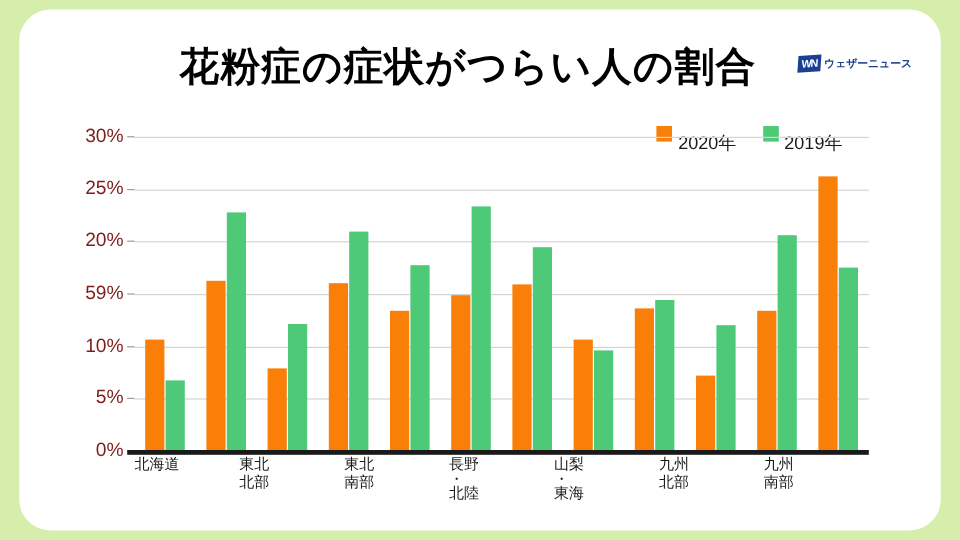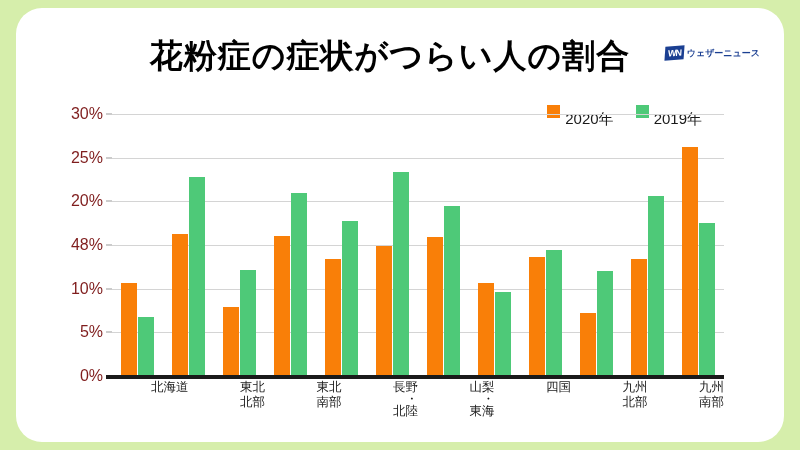--- a/index.html
+++ b/index.html
@@ -134,21 +134,21 @@
   
   #xlabels {
     position: absolute;
     left: 96px;
     top: 372px;
     width: 612px;
     display: flex;
   }
   .xlabel {
     flex: 1 1 0;
-    text-align: right;
+    text-align: left;
     font-size: 12.5px;
     line-height: 15px;
     color: #1a1a1a;
   }
   .xlabel span { display: block; }
 </style>
 </head>
 <body>
 
 <div id="card">
@@ -176,21 +176,21 @@
         <div class="ytick-mark" style="top: 100%;"></div>
         <div class="ytick" style="top: 100%;">0%</div>
         <div class="gridline" style="top: 83.3333%;"></div>
         <div class="ytick-mark" style="top: 83.3333%;"></div>
         <div class="ytick" style="top: 83.3333%;">5%</div>
         <div class="gridline" style="top: 66.6667%;"></div>
         <div class="ytick-mark" style="top: 66.6667%;"></div>
         <div class="ytick" style="top: 66.6667%;">10%</div>
         <div class="gridline" style="top: 50%;"></div>
         <div class="ytick-mark" style="top: 50%;"></div>
-        <div class="ytick" style="top: 50%;">48%</div>
+        <div class="ytick" style="top: 50%;">59%</div>
         <div class="gridline" style="top: 33.3333%;"></div>
         <div class="ytick-mark" style="top: 33.3333%;"></div>
         <div class="ytick" style="top: 33.3333%;">20%</div>
         <div class="gridline" style="top: 16.6667%;"></div>
         <div class="ytick-mark" style="top: 16.6667%;"></div>
         <div class="ytick" style="top: 16.6667%;">25%</div>
         <div class="gridline" style="top: 0%;"></div>
         <div class="ytick-mark" style="top: 0%;"></div>
         <div class="ytick" style="top: 0%;">30%</div>
       </div>
@@ -263,23 +263,20 @@
         <span>長野</span>
         <span style="line-height: 9px;">・</span>
         <span>北陸</span>
       </div>
       <div class="xlabel">
         <span>山梨</span>
         <span style="line-height: 9px;">・</span>
         <span>東海</span>
       </div>
       <div class="xlabel">
-        <span>四国</span>
-      </div>
-      <div class="xlabel">
         <span>九州</span>
         <span>北部</span>
       </div>
       <div class="xlabel">
         <span>九州</span>
         <span>南部</span>
       </div>
     </div>
 
 </div>

